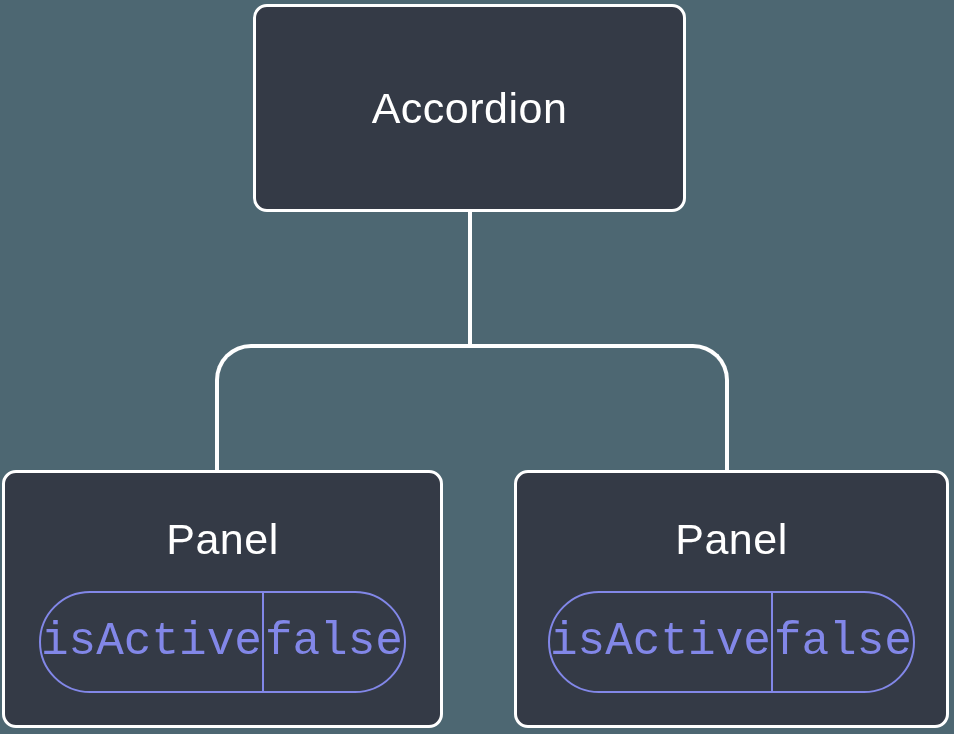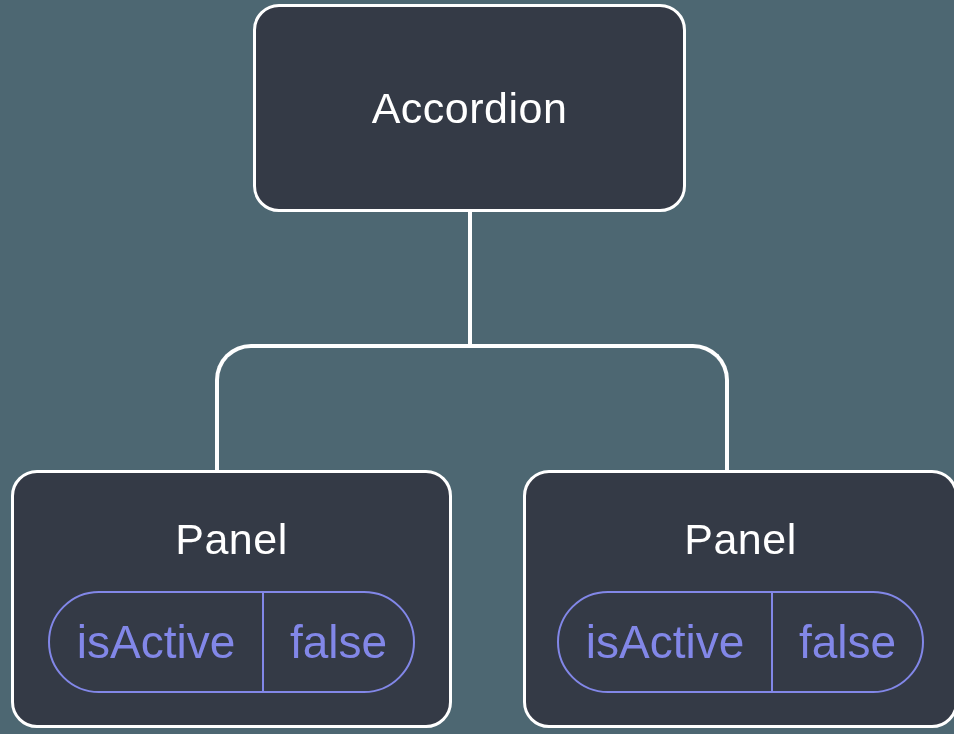--- a/index.html
+++ b/index.html
@@ -12,21 +12,21 @@
     position: relative;
     width: 954px;
     height: 734px;
     background: #4d6772;
     overflow: hidden;
   }
   .node {
     position: absolute;
     background: #343a46;
     border: 3.5px solid #ffffff;
-    border-radius: 26px;
+    border-radius: 14px;
     box-sizing: border-box;
     display: flex;
     flex-direction: column;
     align-items: center;
   }
   .node-root {
     left: 253px;
     top: 4px;
     width: 433px;
     height: 208px;
@@ -60,40 +60,40 @@
     border-top: 4px solid #ffffff;
     border-left: 4px solid #ffffff;
     border-right: 4px solid #ffffff;
     border-radius: 36px 36px 0 0;
   }
   .node-panel {
     top: 470px;
     height: 258px;
     padding-top: 44px;
     justify-content: flex-start;
-    margin-left: 9px;
   }
   .node-panel-left {
     left: 2px;
     width: 441px;
   }
   .node-panel-right {
     left: 514px;
     width: 435px;
   }
   .state-pill {
     margin-top: 30px;
     width: 367px;
     height: 102px;
     box-sizing: border-box;
     border: 2px solid #8287e8;
     border-radius: 999px;
     display: flex;
     align-items: stretch;
     overflow: hidden;
+    font-family: Liberation Mono, monospace;
   }
   .pill-cell {
     display: flex;
     align-items: center;
     justify-content: center;
     color: #8287e8;
     font-size: 46px;
     font-weight: 400;
     white-space: nowrap;
   }

